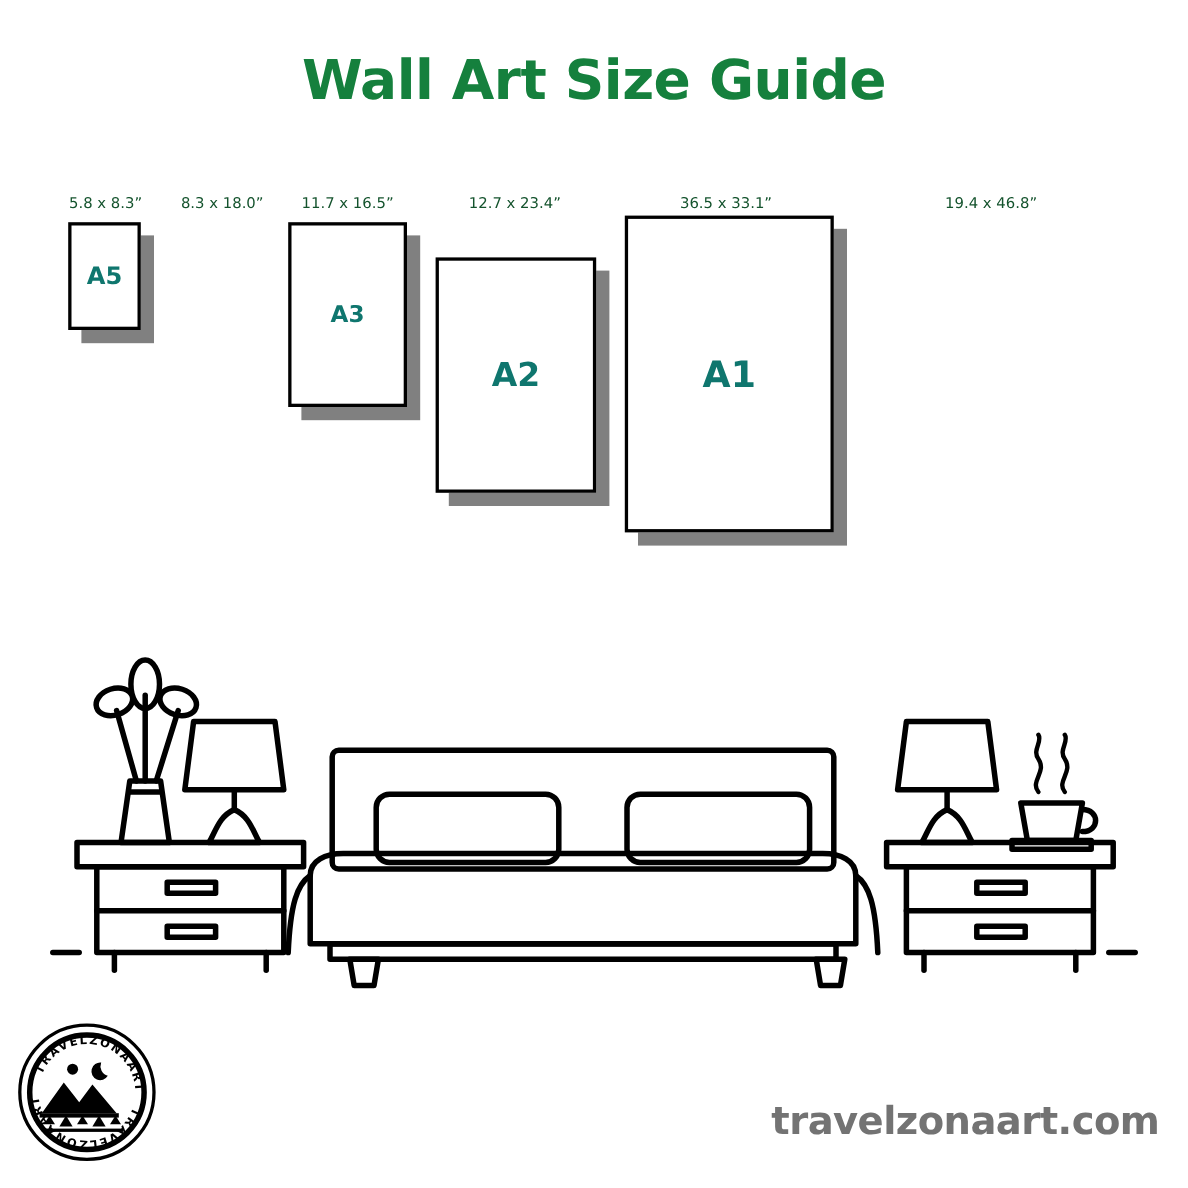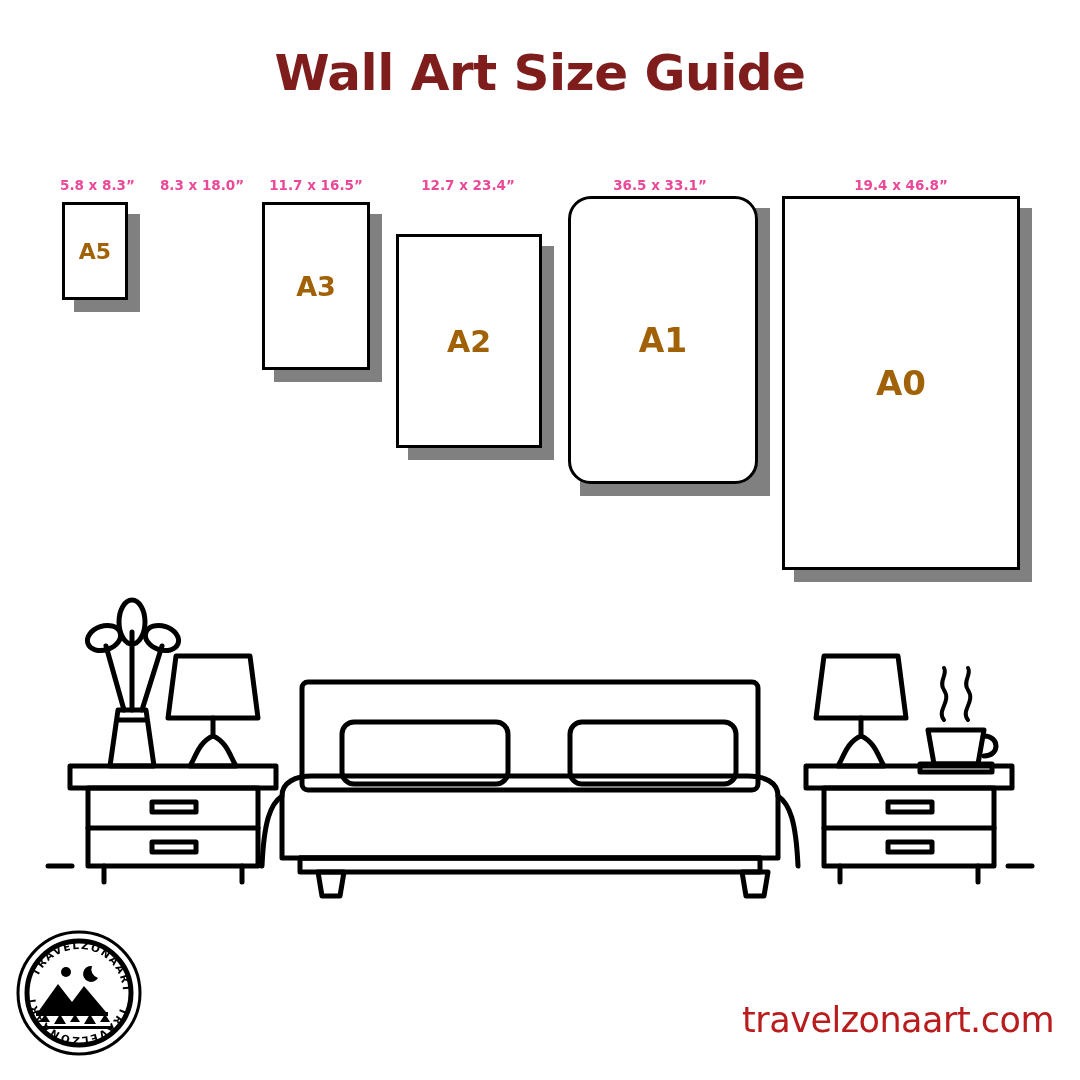--- a/index.html
+++ b/index.html
@@ -19,21 +19,21 @@
   
   .title {
     position: absolute;
     top: 44px;
     left: 0;
     width: 1080px;
     text-align: center;
     font-size: 50px;
     font-weight: bold;
     letter-spacing: -0.5px;
-    color: #7f1d1d;
+    color: #15803d;
   }
 
   
   .frames {
     position: absolute;
     left: 0;
     top: 0;
     width: 1080px;
     height: 600px;
   }
@@ -52,28 +52,28 @@
     top: 0;
     background: #ffffff;
     border: 3px solid #000000;
     box-sizing: border-box;
     display: flex;
     align-items: center;
     justify-content: center;
   }
   .frame-label {
     font-weight: bold;
-    color: #a16207;
+    color: #0f766e;
     text-align: center;
   }
   .dim-label {
     position: absolute;
     font-size: 13.5px;
-    font-weight: bold;
-    color: #ec4899;
+    font-weight: normal;
+    color: #14532d;
     white-space: nowrap;
     text-align: center;
   }
 
   
   .scene {
     position: absolute;
     left: 0;
     top: 560px;
     width: 1080px;
@@ -86,22 +86,22 @@
     left: 14px;
     top: 928px;
     width: 130px;
     height: 130px;
   }
   .site {
     position: absolute;
     right: 26px;
     top: 1000px;
     font-size: 35px;
-    font-weight: normal;
-    color: #b91c1c;
+    font-weight: bold;
+    color: #737373;
     letter-spacing: -0.5px;
   }
 </style>
 </head>
 <body>
 
 <div class="title">Wall Art Size Guide</div>
 
 <div class="frames">
 
@@ -111,47 +111,41 @@
       <span class="frame-label" style="font-size:22px;">A5</span>
     </div>
   </div>
   <div class="dim-label" style="left:60px; top:177px; width:72px;">5.8 x 8.3”</div>
 
   <div class="dim-label" style="left:158px; top:177px; width:88px;">8.3 x 18.0”</div>
 
   <div class="frame-group" style="left:262px; top:202px; width:122px; height:185px;">
     <div class="frame-shadow" style="width:108px; height:168px;"></div>
     <div class="frame-box" style="width:108px; height:168px;">
-      <span class="frame-label" style="font-size:27px;">A3</span>
+      <span class="frame-label" style="font-size:21px;">A3</span>
     </div>
   </div>
   <div class="dim-label" style="left:258px; top:177px; width:116px;">11.7 x 16.5”</div>
 
   <div class="frame-group" style="left:396px; top:202px; width:160px; height:228px;margin-top:32px;">
     <div class="frame-shadow" style="width:146px; height:214px;"></div>
     <div class="frame-box" style="width:146px; height:214px;">
       <span class="frame-label" style="font-size:30px;">A2</span>
     </div>
   </div>
   <div class="dim-label" style="left:392px; top:177px; width:152px;">12.7 x 23.4”</div>
 
   <div class="frame-group" style="left:568px; top:196px; width:204px; height:300px;">
     <div class="frame-shadow" style="width:190px; height:288px;"></div>
-    <div class="frame-box" style="width:190px; height:288px;border-radius:23px;">
+    <div class="frame-box" style="width:190px; height:288px;">
       <span class="frame-label" style="font-size:33px;">A1</span>
     </div>
   </div>
   <div class="dim-label" style="left:562px; top:177px; width:196px;">36.5 x 33.1”</div>
 
-  <div class="frame-group" style="left:782px; top:196px; width:252px; height:388px;">
-    <div class="frame-shadow" style="width:238px; height:374px;"></div>
-    <div class="frame-box" style="width:238px; height:374px;">
-      <span class="frame-label" style="font-size:34px;">A0</span>
-    </div>
-  </div>
   <div class="dim-label" style="left:778px; top:177px; width:246px;">19.4 x 46.8”</div>
 
 </div>
 
 <div class="scene">
   <svg width="1080" height="360" viewBox="0 0 1080 360" xmlns="http://www.w3.org/2000/svg" fill="none" stroke="#000000" stroke-width="5" stroke-linejoin="round" stroke-linecap="round">
 
     <g stroke-width="5">
       <line x1="48" y1="306" x2="72" y2="306"></line>
       <line x1="1008" y1="306" x2="1032" y2="306"></line>

